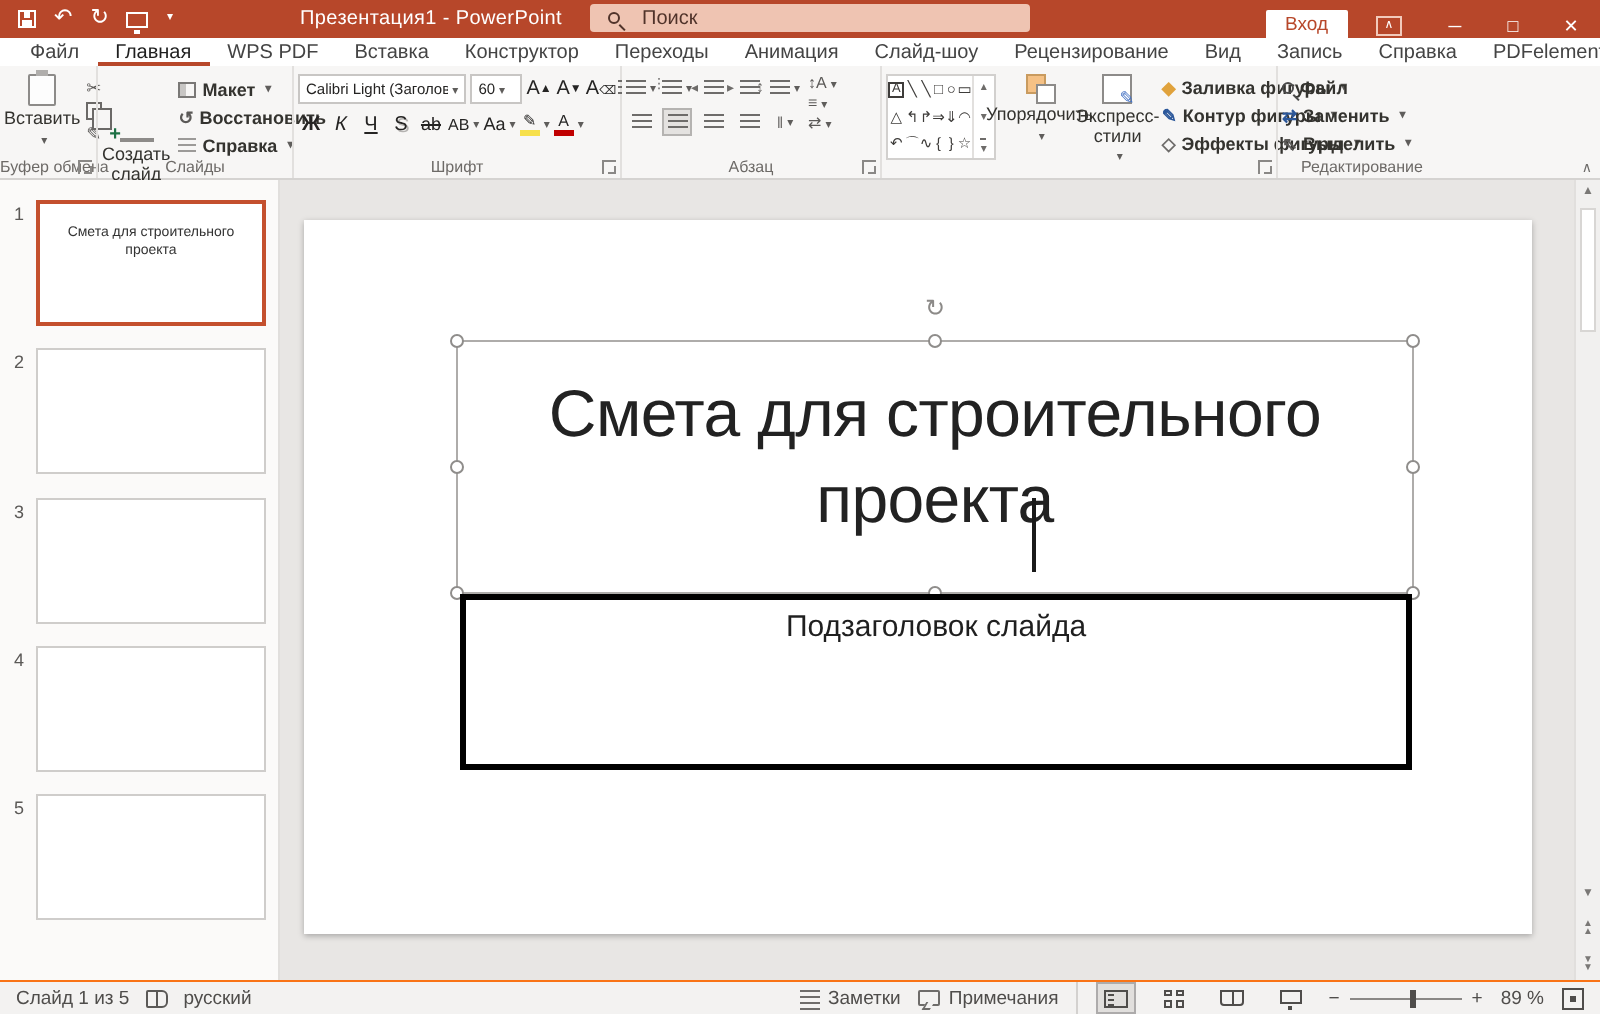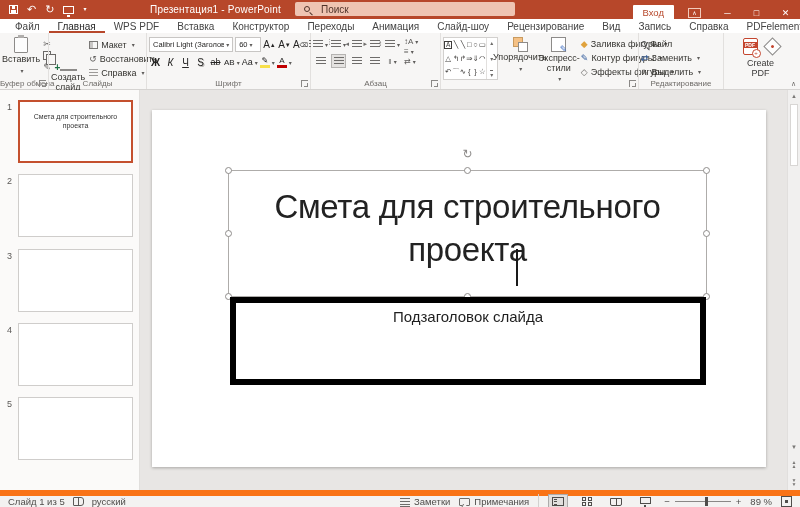--- a/index.html
+++ b/index.html
@@ -34,21 +34,21 @@
 
   
   .ribbon { height:57px; flex:0 0 57px; background:#f7f6f5; border-bottom:1px solid #d5d3d1; display:flex; position:relative; }
   .rgroup { position:relative; height:100%; padding:4px 2px 13px; }
   .rgroup + .rgroup { border-left:1px solid #e2e0de; }
   .glabel { position:absolute; bottom:1px; left:0; right:0; text-align:center; font-size:8px; color:#6d6a67; white-space:nowrap; }
   .launcher { position:absolute; bottom:2px; right:2px; width:7px; height:7px; border-left:1px solid #8a8886; border-top:1px solid #8a8886; }
   .launcher::after { content:""; position:absolute; right:0px; bottom:0px; width:3px; height:3px; border-right:1px solid #8a8886; border-bottom:1px solid #8a8886; }
   .dd::after { content:"▾"; font-size:6px; margin-left:2px; color:#5f5d5b; }
   .bigbtn { display:flex; flex-direction:column; align-items:center; gap:2px; text-align:center; font-size:9px; line-height:9.5px; color:#34332f; }
-  .row9 { display:flex; align-items:center; gap:3px; font-size:9px; line-height:12px; white-space:nowrap; color:#34332f; }
+  .row9 { display:flex; align-items:center; gap:3px; font-size:9px; line-height:12px; white-space:nowrap; color:#34332f;font-weight:bold; }
 
   
   .g-clip { width:48px; display:flex; gap:3px; }
   .ic-clipboard { width:14px; height:17px; background:#fdfdfd; border:1px solid #8d8b89; border-radius:1px; position:relative; }
   .ic-clipboard::before { content:""; position:absolute; left:3px; top:-3px; width:6px; height:3px; background:#b0aeac; }
   .smcol { display:flex; flex-direction:column; gap:2px; padding-top:2px; }
   .smico { font-size:9px; line-height:10px; color:#5b5957; }
   .ic-copy { width:8px; height:9px; border:1px solid #6b6967; position:relative; display:inline-block; }
   .ic-copy::after { content:""; position:absolute; left:2px; top:2px; width:8px; height:9px; border:1px solid #6b6967; background:#f7f6f5; }
 
@@ -129,30 +129,30 @@
   .slide { position:absolute; left:12px; top:20px; width:614px; height:357px; background:#fff; box-shadow:0 1px 3px rgba(0,0,0,.28); }
 
   .titlebox { position:absolute; left:76px; top:60px; width:479px; height:127px; border:1px solid #aeacaa; }
   .titletext { padding:14px 10px 0; text-align:center; font-size:33px; line-height:43px; font-weight:300; color:#222; letter-spacing:-.3px; }
   .caret { position:absolute; left:287px; top:78px; width:2px; height:37px; background:#1a1a1a; }
   .rot { position:absolute; left:50%; top:-23px; transform:translateX(-50%); font-size:12px; color:#8c8a88; line-height:12px; }
   .h { position:absolute; width:7px; height:7px; background:#fff; border:1px solid #8f8d8b; border-radius:50%; }
   .h.nw{left:-4px;top:-4px}.h.n{left:calc(50% - 4px);top:-4px}.h.ne{right:-4px;top:-4px}
   .h.w{left:-4px;top:calc(50% - 4px)}.h.e{right:-4px;top:calc(50% - 4px)}
   .h.sw{left:-4px;bottom:-4px}.h.s{left:calc(50% - 4px);bottom:-4px}.h.se{right:-4px;bottom:-4px}
-  .subbox { position:absolute; left:78px; top:187px; width:476px; height:88px; border:6px solid #000000; }
+  .subbox { position:absolute; left:78px; top:187px; width:476px; height:88px; border:3px solid #000000; }
   .subtext { padding-top:5px; text-align:center; font-size:15px; color:#1f1f1f; }
 
   .vscroll { width:13px; background:#f1f0ef; border-left:1px solid #e1dfdd; position:relative; }
   .vs-arrow { position:absolute; left:0; right:0; text-align:center; font-size:6px; color:#7a7876; }
   .vs-thumb { position:absolute; left:2px; right:2px; top:14px; height:62px; background:#fff; border:1px solid #d8d6d4; }
   .vs-dbl { position:absolute; left:0; right:0; text-align:center; font-size:5px; line-height:4px; color:#7a7876; }
 
   
-  .statusbar { height:17px; flex:0 0 17px; background:#f3f2f1; border-top:6px solid #f97316; display:flex; align-items:center; padding:0 8px; gap:8px; font-size:9.5px; color:#4f4d4b; }
+  .statusbar { height:17px; flex:0 0 17px; background:#f3f2f1; border-top:1px solid #f97316; display:flex; align-items:center; padding:0 8px; gap:8px; font-size:9.5px; color:#4f4d4b; }
   .ic-book { width:11px; height:9px; border:1px solid #5b5957; border-radius:1px 3px 3px 1px; position:relative; }
   .ic-book::after { content:""; position:absolute; left:4px; top:0; bottom:0; width:1px; background:#5b5957; }
   .sb-right { margin-left:auto; display:flex; align-items:center; gap:9px; }
   .sb-item { display:flex; align-items:center; gap:4px; }
   .ic-notes { width:10px; height:8px; position:relative; background:repeating-linear-gradient(#6e6c6a 0 1px,transparent 1px 3px); }
   .ic-notes::after { content:""; position:absolute; left:0; right:0; bottom:-2px; height:1.5px; background:#6e6c6a; }
   .ic-comment { width:11px; height:8px; border:1px solid #6e6c6a; border-radius:1px; position:relative; }
   .ic-comment::after { content:""; position:absolute; left:2px; bottom:-3px; width:3px; height:3px; background:#f3f2f1; border-left:1px solid #6e6c6a; border-bottom:1px solid #6e6c6a; transform:skewX(-30deg); }
   .sb-sep { width:1px; height:16px; background:#d3d1cf; }
   .viewbtn { width:20px; height:16px; display:flex; align-items:center; justify-content:center; }
@@ -413,27 +413,20 @@
           <span class="smico" style="color:#2b579a;">⇄</span>
           <span>Заменить</span>
         </span>
       <span class="row9 dd">
           <span class="ic-cursor">⇖</span>
           <span>Выделить</span>
         </span>
       <span class="glabel">Редактирование</span>
     </div>
 
-    <div class="rgroup g-pdf">
-      <div class="pdficons">
-        <span class="ic-pdf"></span>
-        <span class="ic-nib"></span>
-      </div>
-      <span style="font-size:9px;line-height:10px;width:34px;text-align:center;">Create PDF</span>
-    </div>
 
     <span class="collapse">∧</span>
   </div>
 
   <div class="workspace">
 
     <div class="thumbs">
       <span class="thumb-num" style="top:12px;">1</span>
       <div class="thumb selected" style="top:10px;">
         <div class="thumb-title">Смета для строительного проекта</div>

